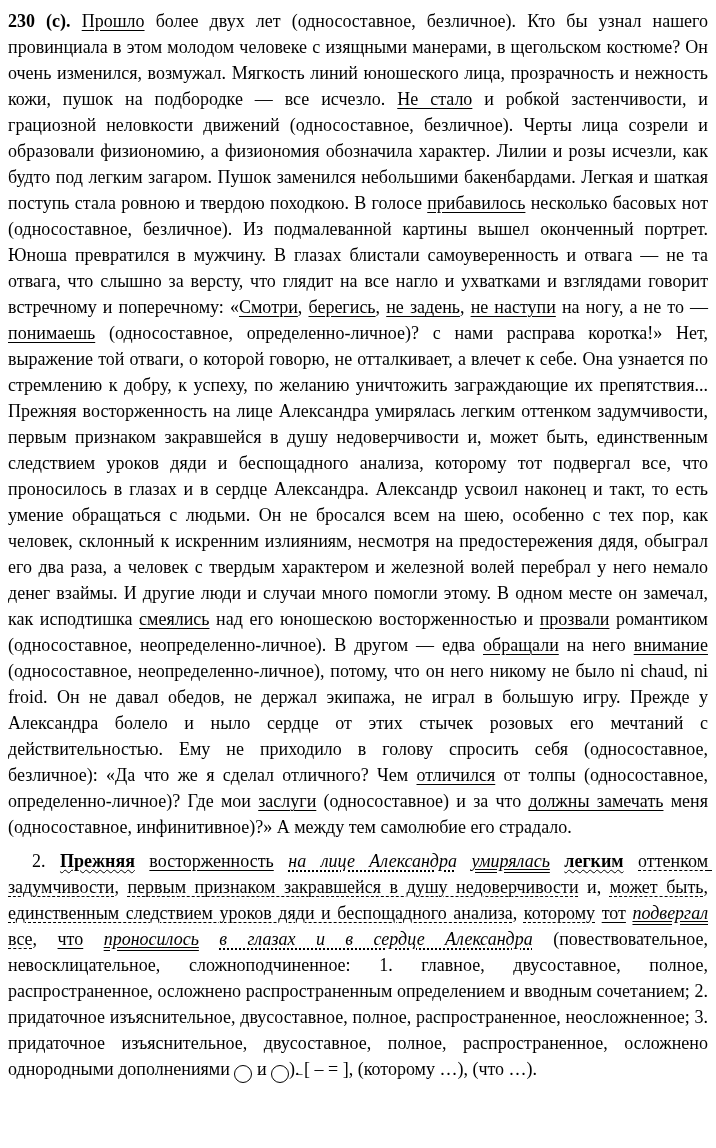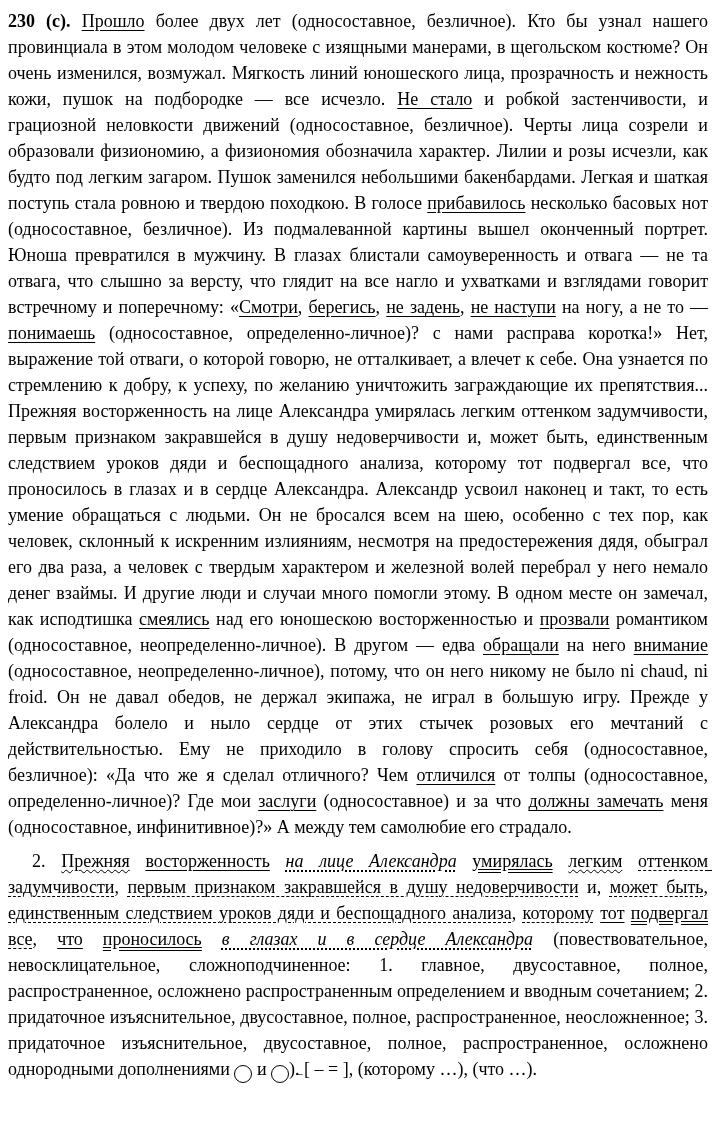--- a/index.html
+++ b/index.html
@@ -28,22 +28,22 @@
     text-align: justify;
     color: #000000;
   }
   p.para.indent {
     text-indent: 24px;
   }
   
   .seg { white-space: pre-wrap; }
   .b  { font-weight: bold; }
   .u  { text-decoration: underline; text-decoration-thickness: 1px; text-underline-offset: 3px; }
-  .uu { text-decoration: underline double; text-underline-offset: 2px; }
-  .w  { text-decoration: underline wavy; text-decoration-thickness: 1px; text-underline-offset: 2px; }
+  .uu { text-decoration: underline double; text-underline-offset: 2px; font-style: italic; }
+  .w  { text-decoration: underline wavy; text-decoration-thickness: 1px; text-underline-offset: 2px; font-weight: bold; }
   .d  { text-decoration: underline dashed; text-decoration-thickness: 1px; text-underline-offset: 3px; }
   .dt { text-decoration: underline dotted; text-decoration-thickness: 1.5px; text-underline-offset: 3px; font-style: italic; }
   .sym {
     display: inline-block;
     width: 16px;
     height: 16px;
     border: 1px solid #000;
     border-radius: 50%;
     text-align: center;
     line-height: 14px;

